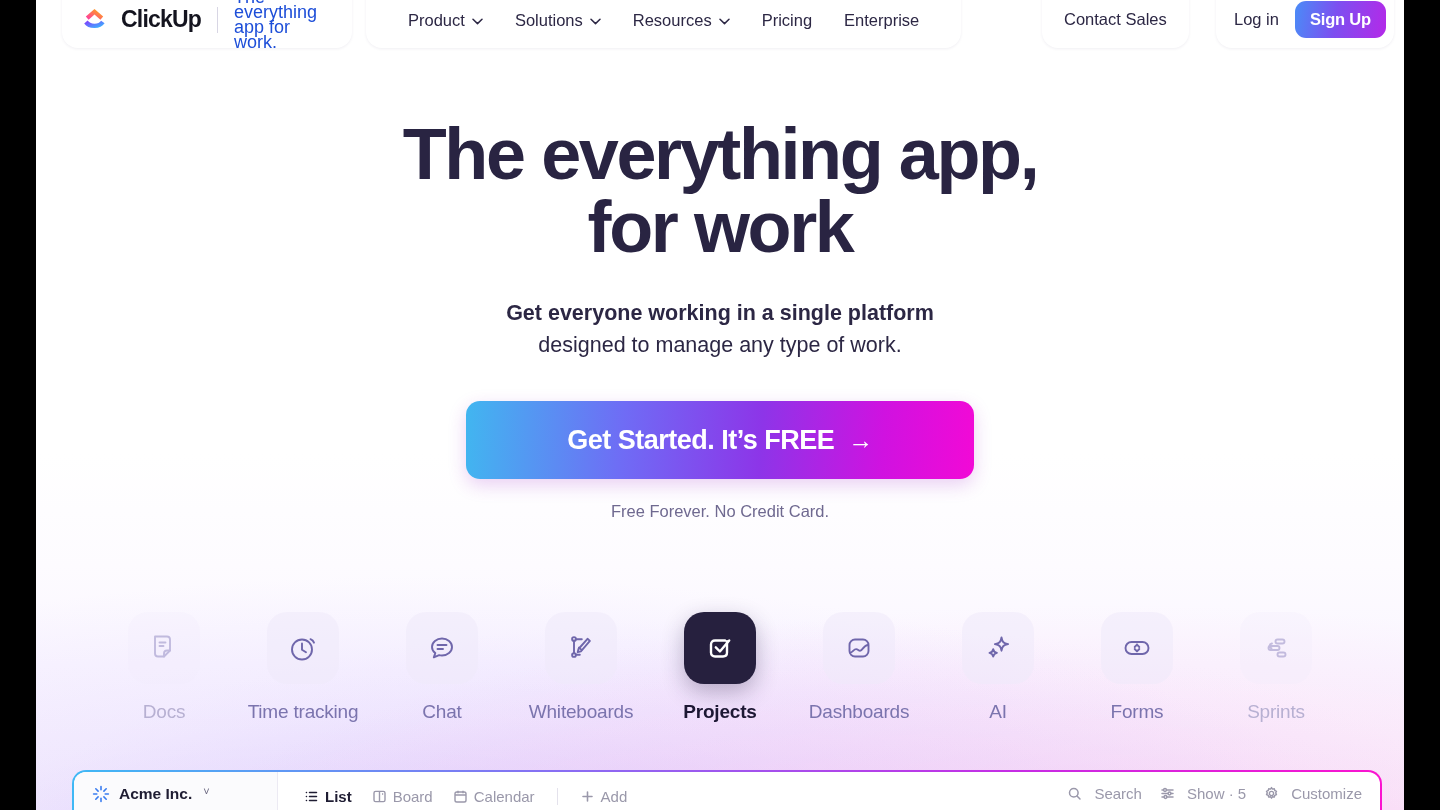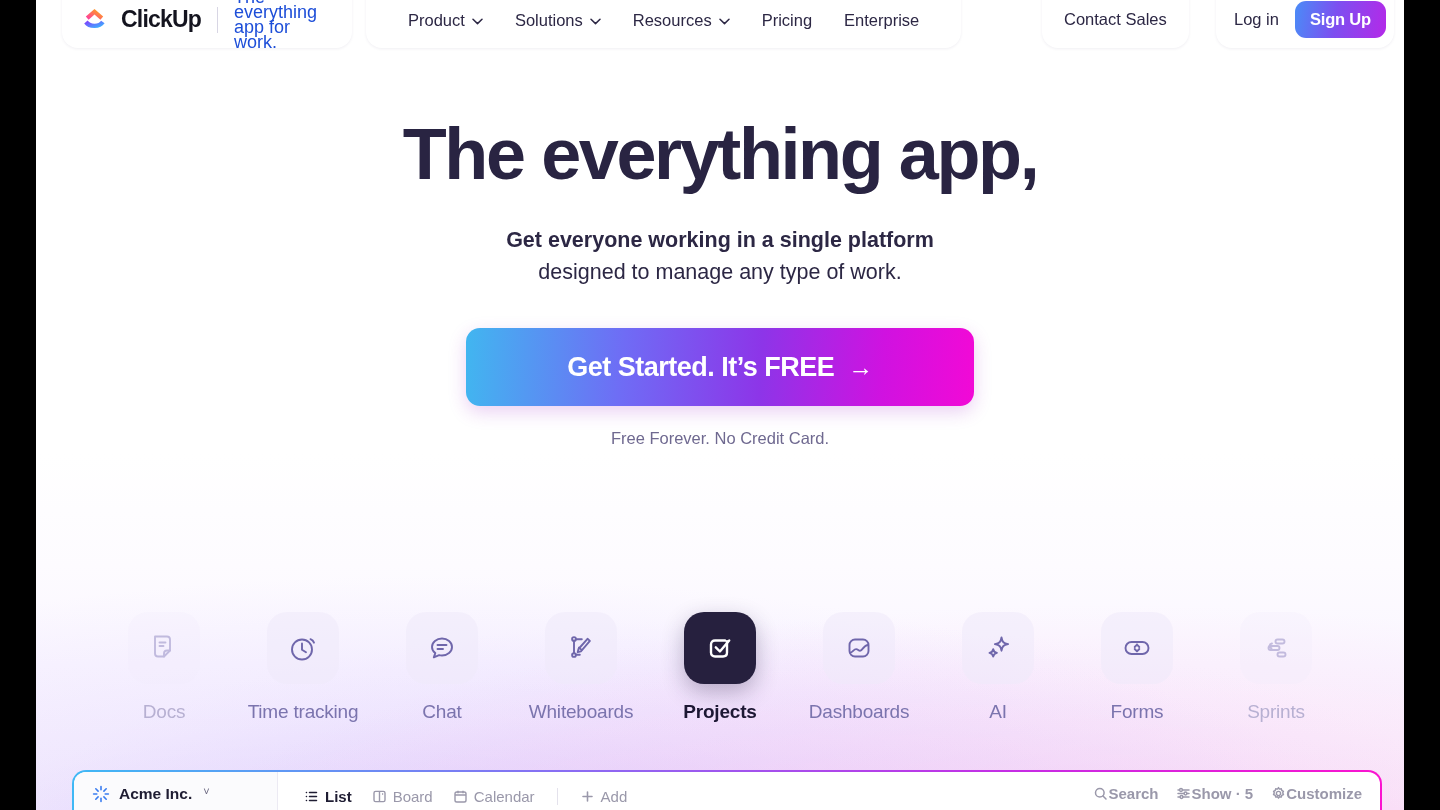--- a/index.html
+++ b/index.html
@@ -299,24 +299,23 @@
     white-space: nowrap;
   }
   .vtab.active { color: #1f1d33; font-weight: bold; }
   .vdiv { width: 1px; height: 17px; background: #e4e2ec; margin: 0 10px; }
 
   .app-right {
     margin-left: auto;
     display: flex; align-items: center; gap: 18px;
   }
   .rtool {
-    display: flex; align-items: center; gap: 0;
+    display: flex; align-items: center; gap: 12px;
     font-size: 15px; color: #9a98aa; cursor: pointer;
     white-space: nowrap;
-    font-weight: bold;
   }
 
   svg { display: block; }
 </style>
 </head>
 <body>
 
 <div class="viewport">
 <div class="page">
 
@@ -386,20 +385,21 @@
 
     <div class="nav-pill right-pill-b">
       <div class="plain-link" style="margin-right:10px;">Log in</div>
       <button class="signup-btn">Sign Up</button>
     </div>
   </div>
 
   <div class="hero">
     <h1>
       <span>The everything app,</span>
+      <span class="l2">for work</span>
     </h1>
 
     <div class="sub">
       <span class="b">Get everyone working in a single platform</span>
       <span class="r">designed to manage any type of work.</span>
     </div>
 
     <div class="cta-wrap">
       <button class="cta">
         <span>Get Started. It’s FREE</span>

